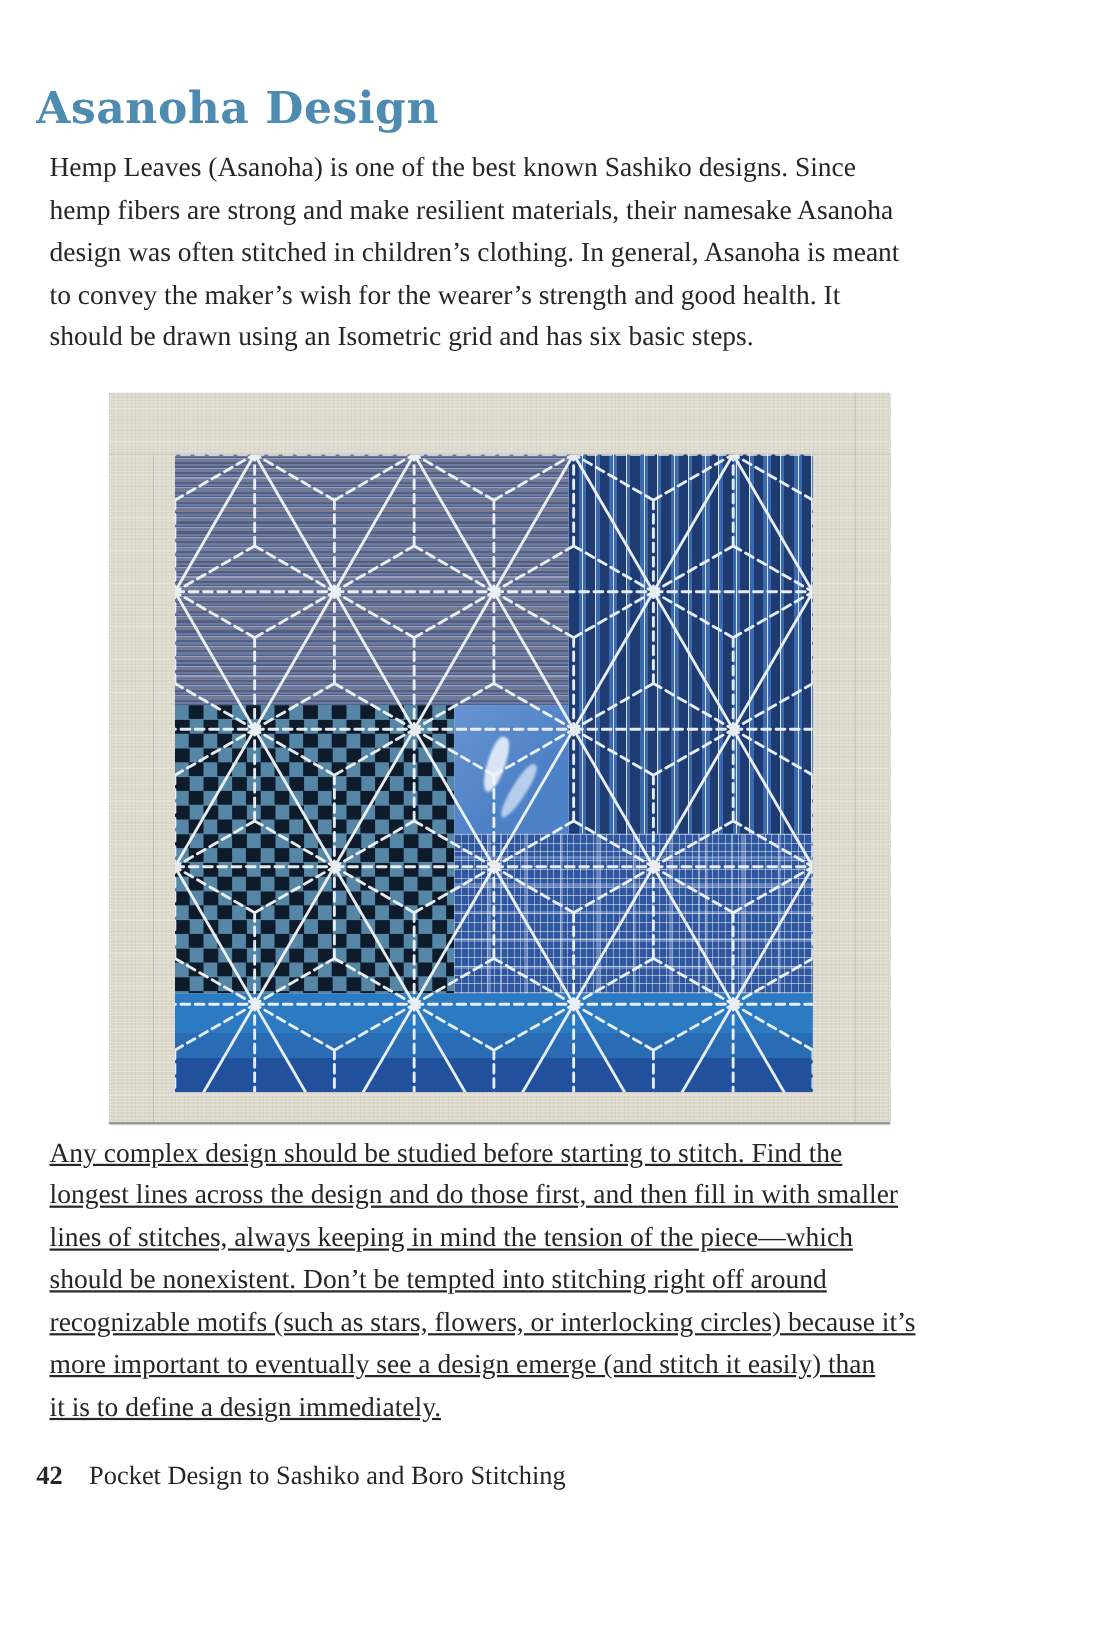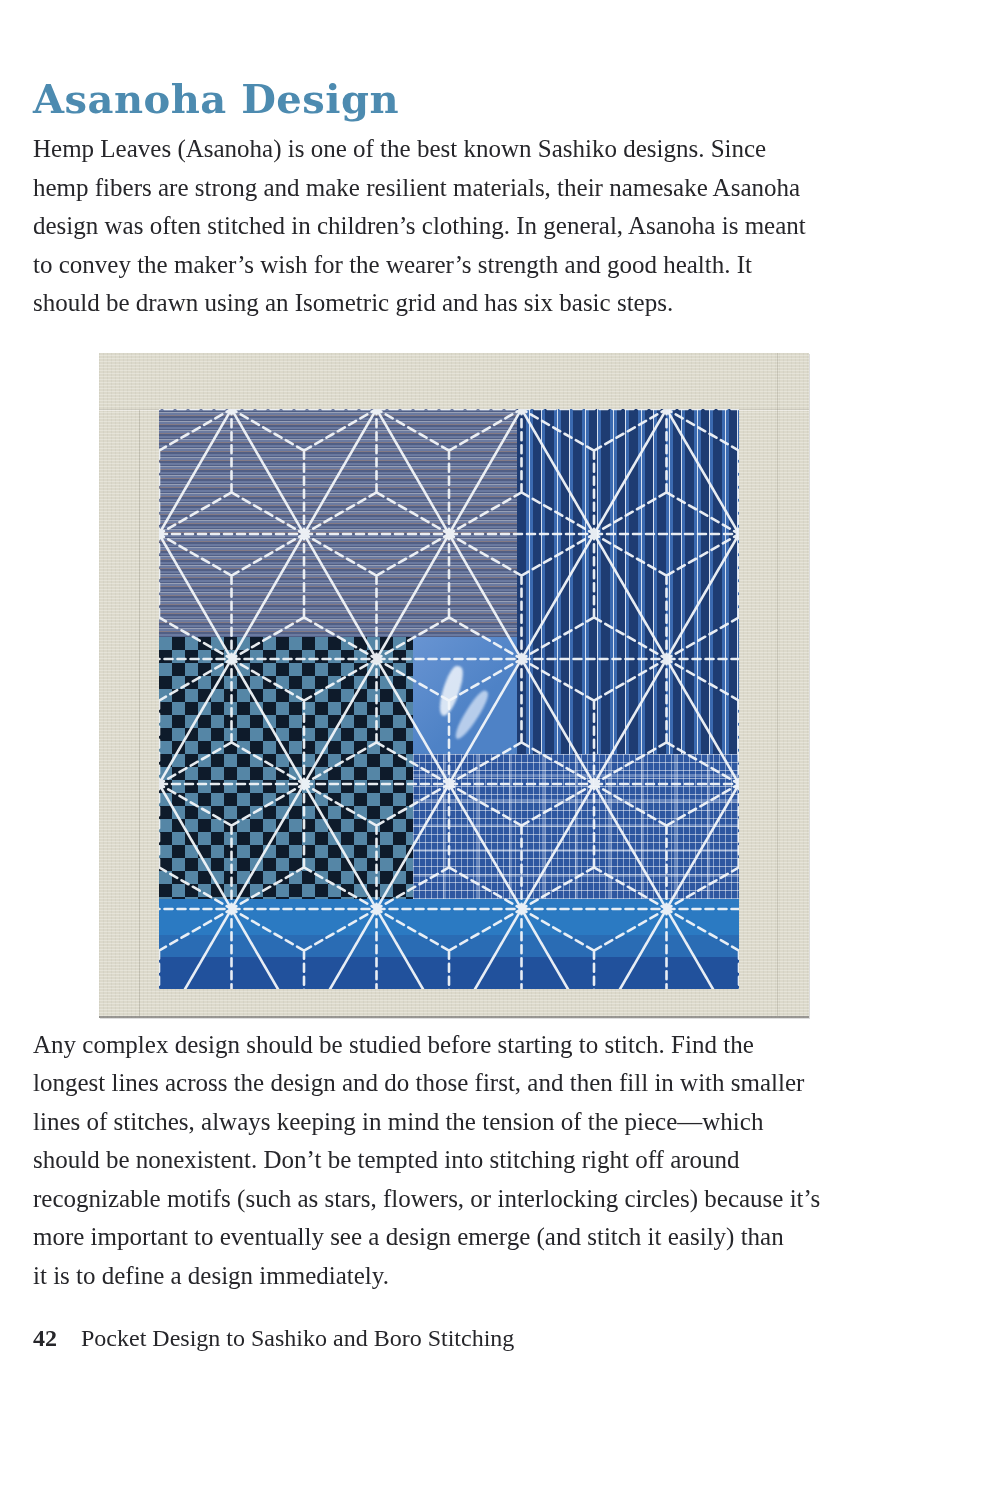--- a/index.html
+++ b/index.html
@@ -16,21 +16,21 @@
   h1.title{
     margin:76px 0 8px 0;
     font-family:"DejaVu Serif", serif;
     font-weight:700;
     font-size:40px;
     line-height:46px;
     letter-spacing:.5px;
     color:var(--heading-blue,#4d8bb0);
   }
   p.body-text{
-    margin:0;
+    margin:12px;
     font-size:25px;
     line-height:38.5px;
     white-space:pre-line;
     color:var(--body-text,#26262a);
   }
   
   figure.photo{
     position:relative;
     margin:30px 0 0 66px;
     width:710px;height:663px;
@@ -107,21 +107,21 @@
   #asanoha-svg{position:absolute;left:0;top:0;width:580px;height:580px;}
   
   h2.section-heading{
     margin:58px 0 0 0;
     font-family:"DejaVu Sans", sans-serif;
     font-weight:500;
     font-size:31px;
     line-height:36px;
     color:var(--heading-orange,#c7743f);
   }
-  p.section-body{margin-top:8px;}
+  p.section-body{margin-top:8px;text-decoration:underline;}
   footer.page-footer{
     margin-top:30px;
     font-size:24px;
   }
   .pagenum{font-weight:700;margin-right:24px;margin-top:12px;}
   .booktitle{font-weight:400;}
 </style>
 </head>
 <body>
 

